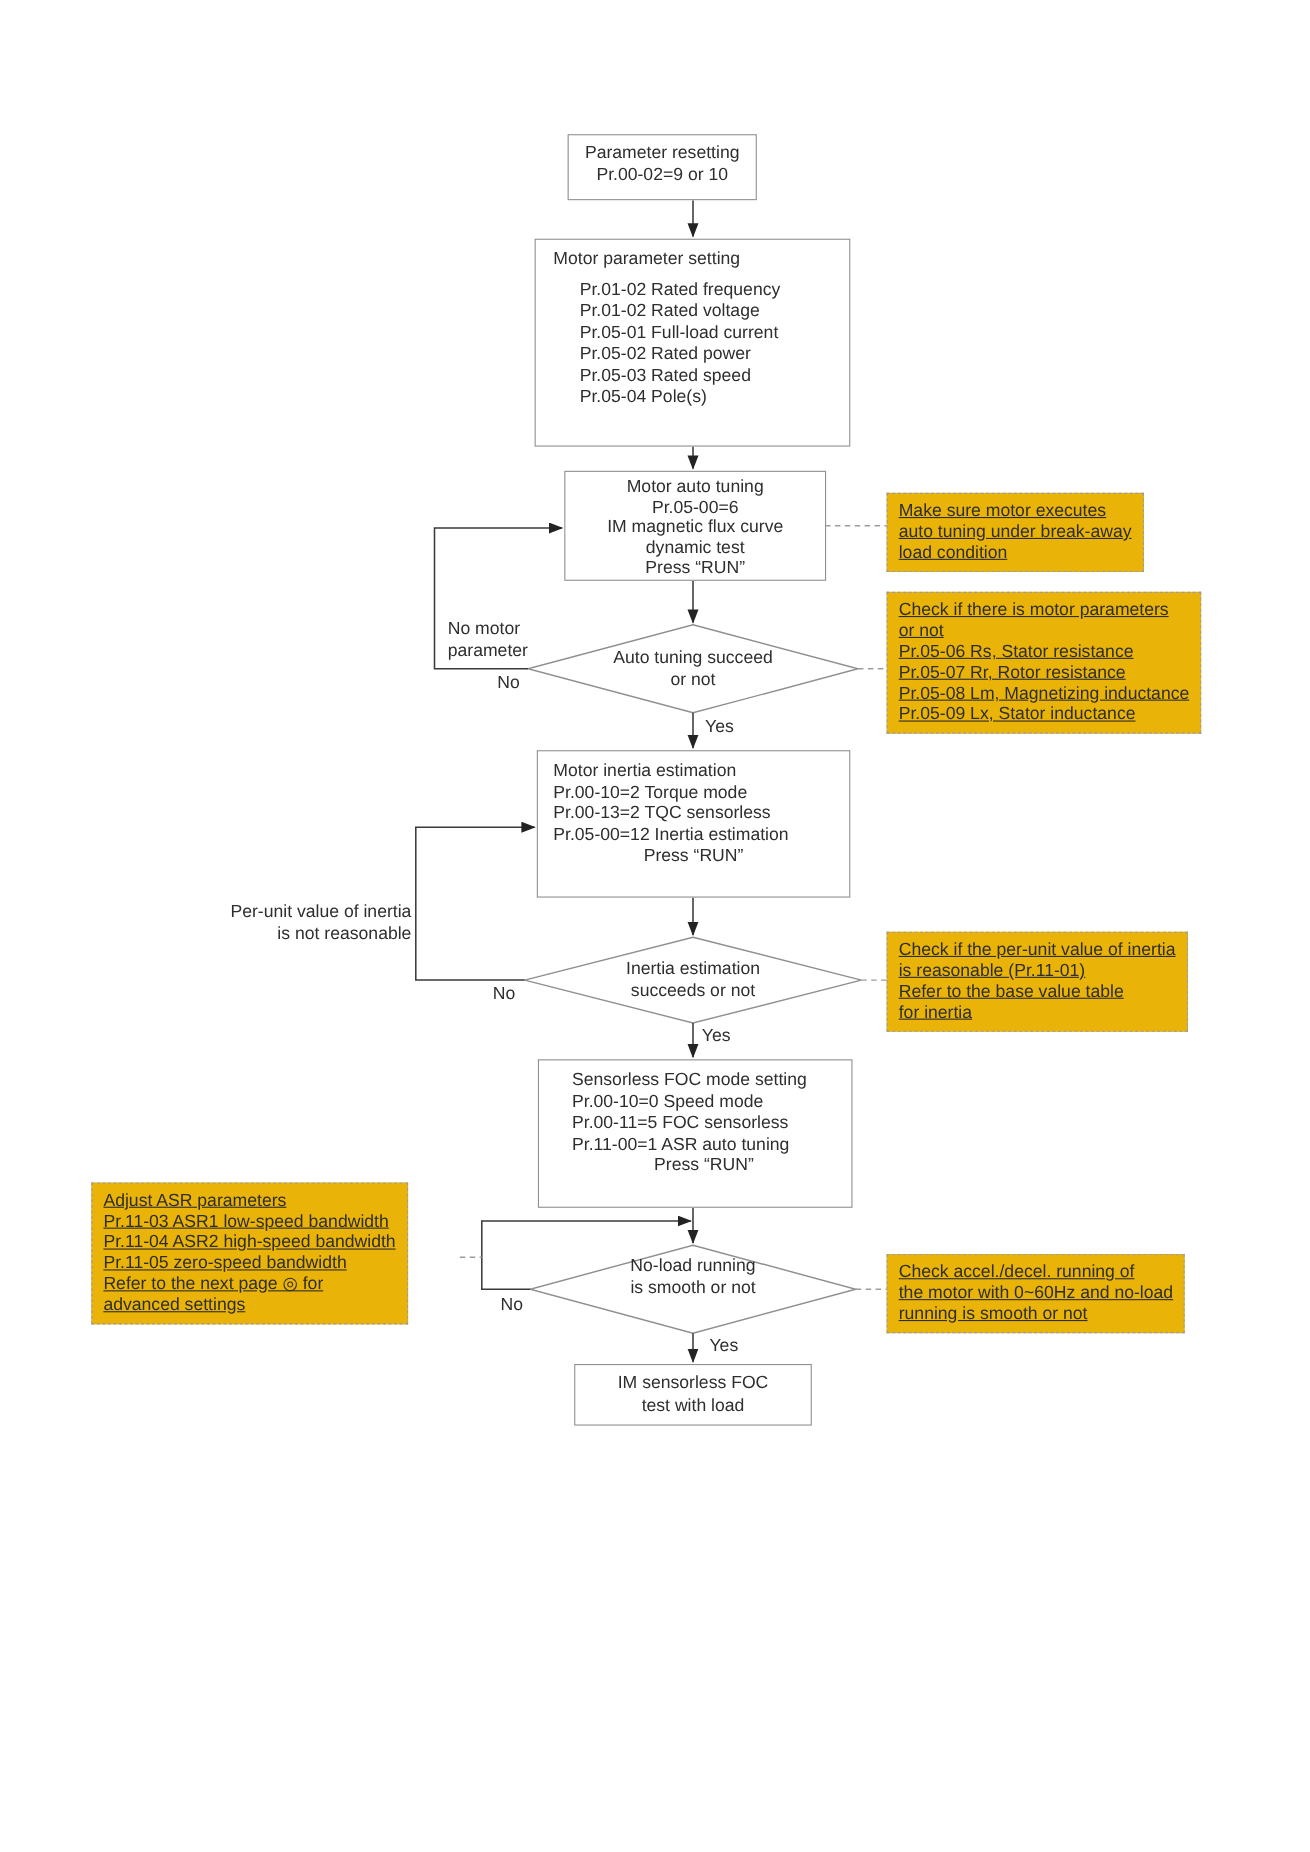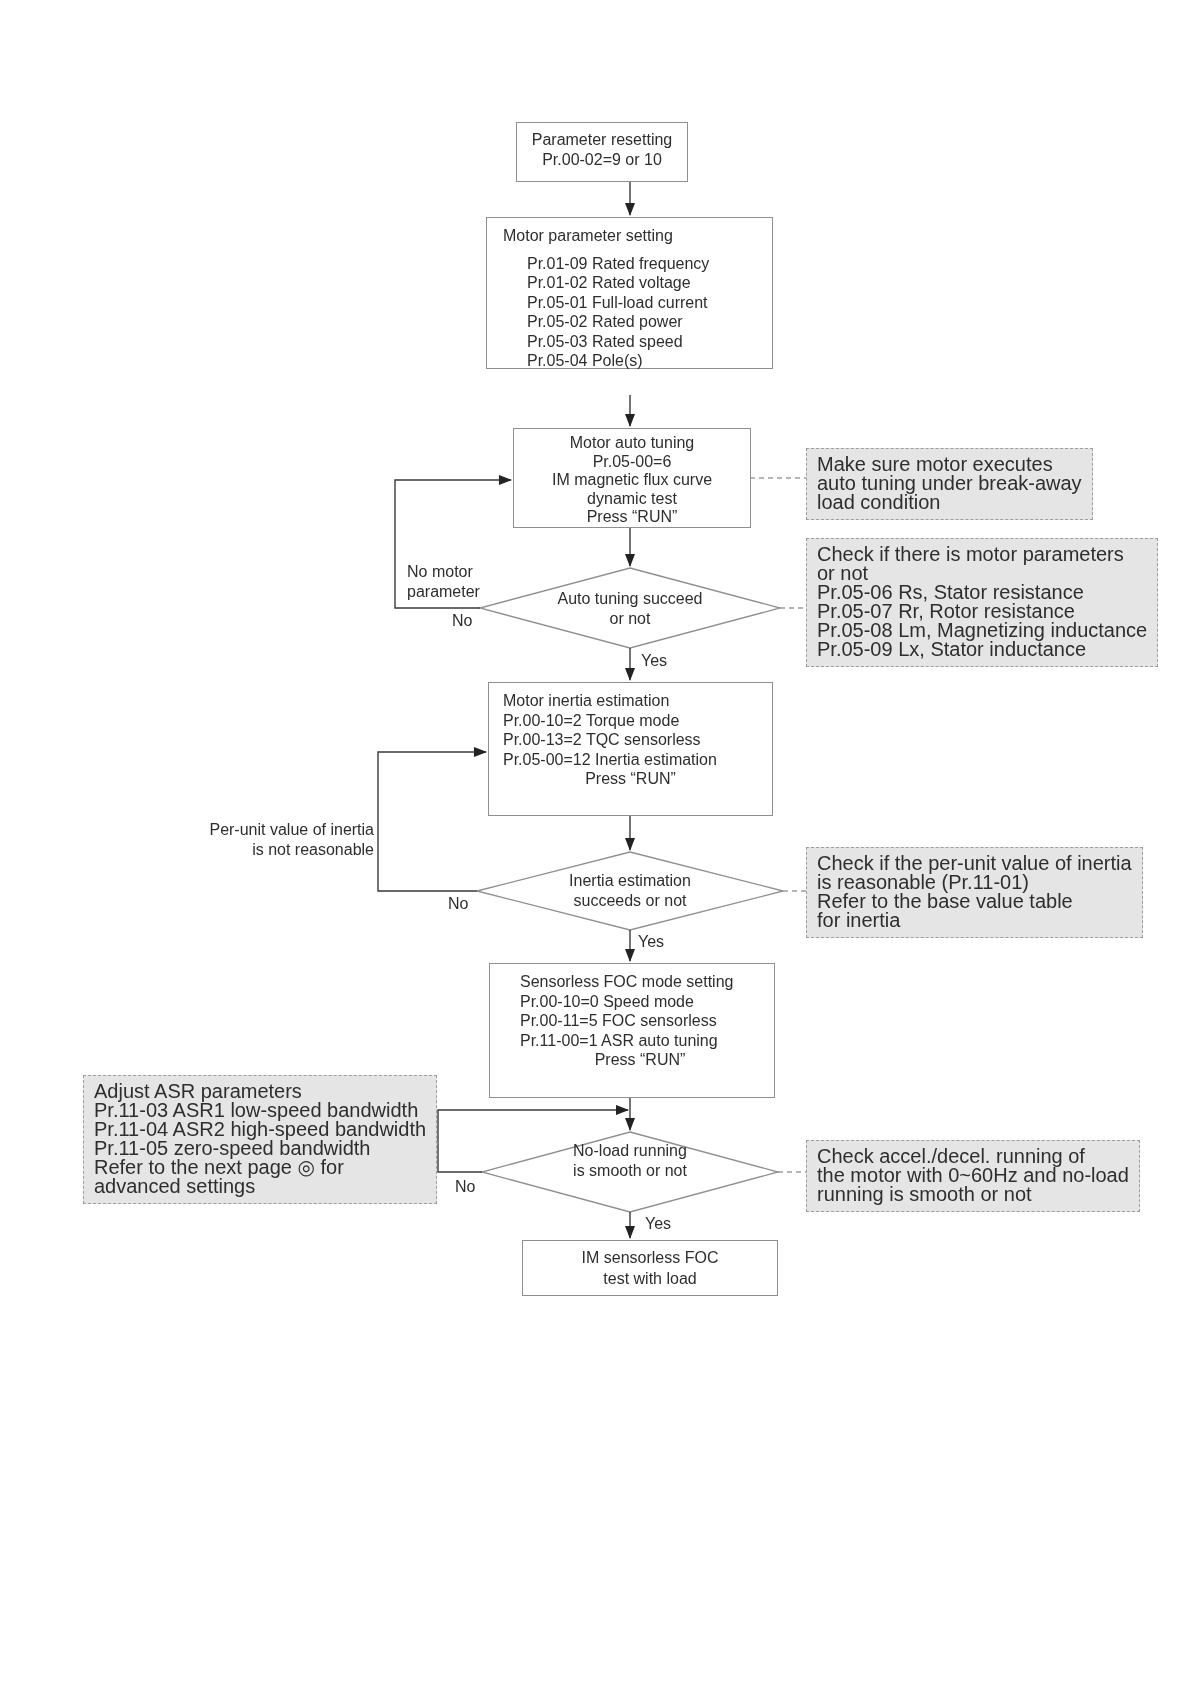--- a/index.html
+++ b/index.html
@@ -8,22 +8,22 @@
     font-family:"Liberation Sans", sans-serif; color:#2e2e2e; overflow:hidden;
   }
   svg.layer { position:absolute; left:0; top:0; width:1191px; height:1684px; }
   .box {
     position:absolute; background:#ffffff; border:1.5px solid #8f8f8f;
     box-sizing:border-box; font-size:16px;
   }
   .box .ln { line-height:19.5px; white-space:nowrap; }
   .center { text-align:center; }
   .note {
-    position:absolute; background:#e5e5e5; border:1.5px dashed #9d9d9d;
-    padding:6px 10px 7px 10px; width:max-content; font-size:20px;
+    position:absolute; background:#eab308; border:1.5px dashed #9d9d9d;
+    padding:6px 10px 7px 10px; width:max-content; font-size:16px;text-decoration:underline;
   }
   .note .ln { line-height:19px; white-space:nowrap; }
   .dtext {
     position:absolute; width:250px; text-align:center; font-size:16px; line-height:20px;
   }
   .lbl { position:absolute; font-size:16px; line-height:20px; white-space:nowrap; }
   .rt { text-align:right;margin-left:10px; }
   .pad16 { padding-left:16px; }
   .pad40 { padding-left:40px; }
   .pad14 { padding-left:14px; }
@@ -64,23 +64,23 @@
     <path d="M783,891 L806,891" stroke="#9d9d9d" stroke-width="1.3" stroke-dasharray="5 4" fill="none"></path>
     <path d="M418,1143 L438,1143" stroke="#9d9d9d" stroke-width="1.3" stroke-dasharray="5 4" fill="none"></path>
     <path d="M778,1172 L806,1172" stroke="#9d9d9d" stroke-width="1.3" stroke-dasharray="5 4" fill="none"></path>
   </svg>
 
   <div class="box center" style="left:516px; top:122px; width:172px; height:60px; padding-top:7px;">
     <div class="ln">Parameter resetting</div>
     <div class="ln">Pr.00-02=9 or 10</div>
   </div>
 
-  <div class="box" style="left:486px; top:217px; width:287px; height:152px;">
+  <div class="box" style="left:486px; top:217px; width:287px; height:189px;">
     <div class="ln pad16 mt8 gapb">Motor parameter setting</div>
-    <div class="ln pad40">Pr.01-09 Rated frequency</div>
+    <div class="ln pad40">Pr.01-02 Rated frequency</div>
     <div class="ln pad40">Pr.01-02 Rated voltage</div>
     <div class="ln pad40">Pr.05-01 Full-load current</div>
     <div class="ln pad40">Pr.05-02 Rated power</div>
     <div class="ln pad40">Pr.05-03 Rated speed</div>
     <div class="ln pad40">Pr.05-04 Pole(s)</div>
   </div>
 
   <div class="box center" style="left:513px; top:428px; width:238px; height:100px; padding-top:5px;">
     <div class="ln" style="line-height:18.5px;text-align:center;">Motor auto tuning</div>
     <div class="ln" style="line-height:18.5px;">Pr.05-00=6</div>
@@ -98,21 +98,21 @@
   </div>
 
   <div class="box" style="left:489px; top:963px; width:286px; height:135px;padding-left:16px;">
     <div class="ln pad14 mt8">Sensorless FOC mode setting</div>
     <div class="ln pad14">Pr.00-10=0 Speed mode</div>
     <div class="ln pad14">Pr.00-11=5 FOC sensorless</div>
     <div class="ln pad14">Pr.11-00=1 ASR auto tuning</div>
     <div class="ln center">Press “RUN”</div>
   </div>
 
-  <div class="box center" style="left:522px; top:1240px; width:256px; height:56px; padding-top:6px;">
+  <div class="box center" style="left:522px; top:1240px; width:216px; height:56px; padding-top:6px;">
     <div class="ln" style="line-height:21px;">IM sensorless FOC</div>
     <div class="ln" style="line-height:21px;">test with load</div>
   </div>
 
   <div class="dtext" style="left:505px; top:589px;">
     <div>Auto tuning succeed</div>
     <div>or not</div>
   </div>
   <div class="dtext" style="left:505px; top:871px;">
     <div>Inertia estimation</div>

